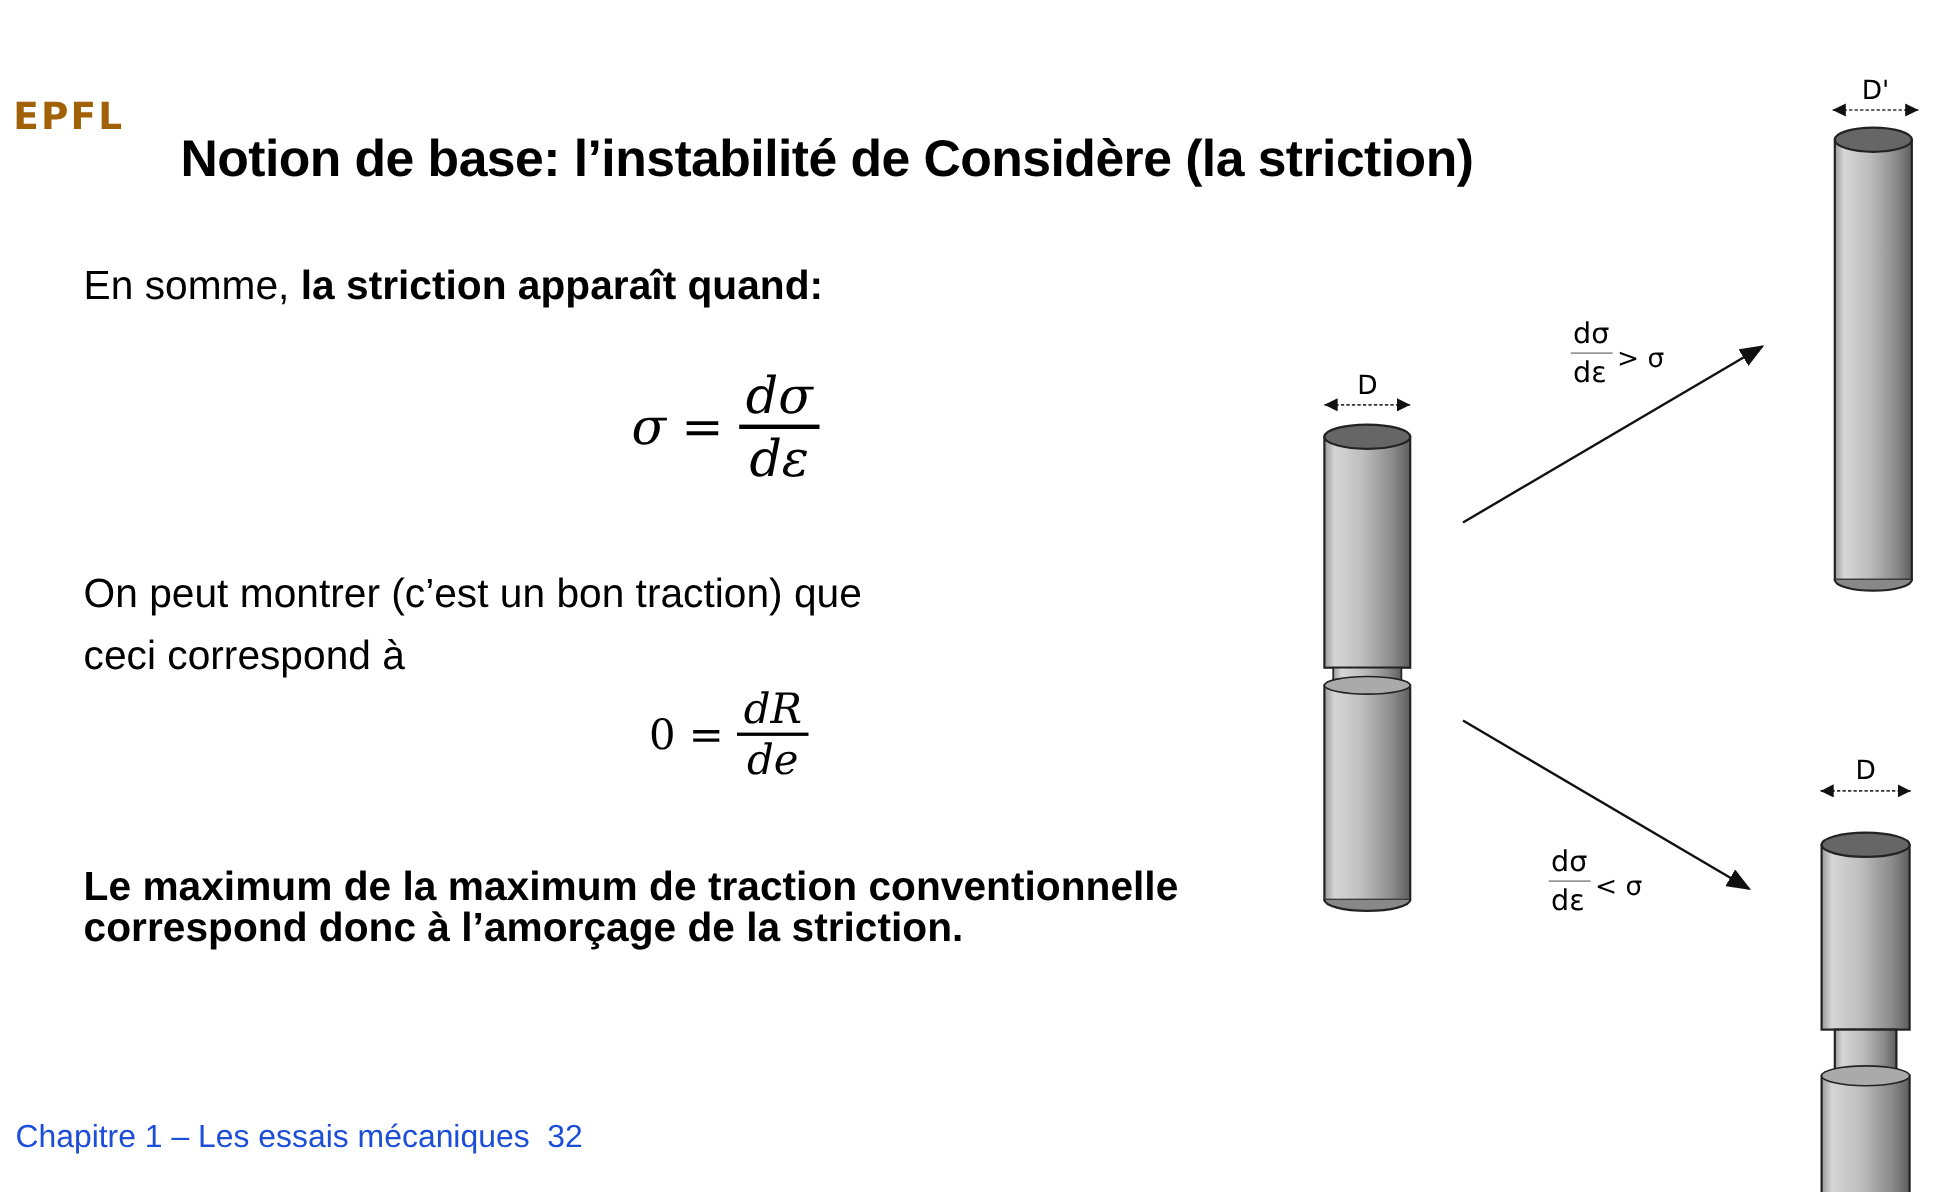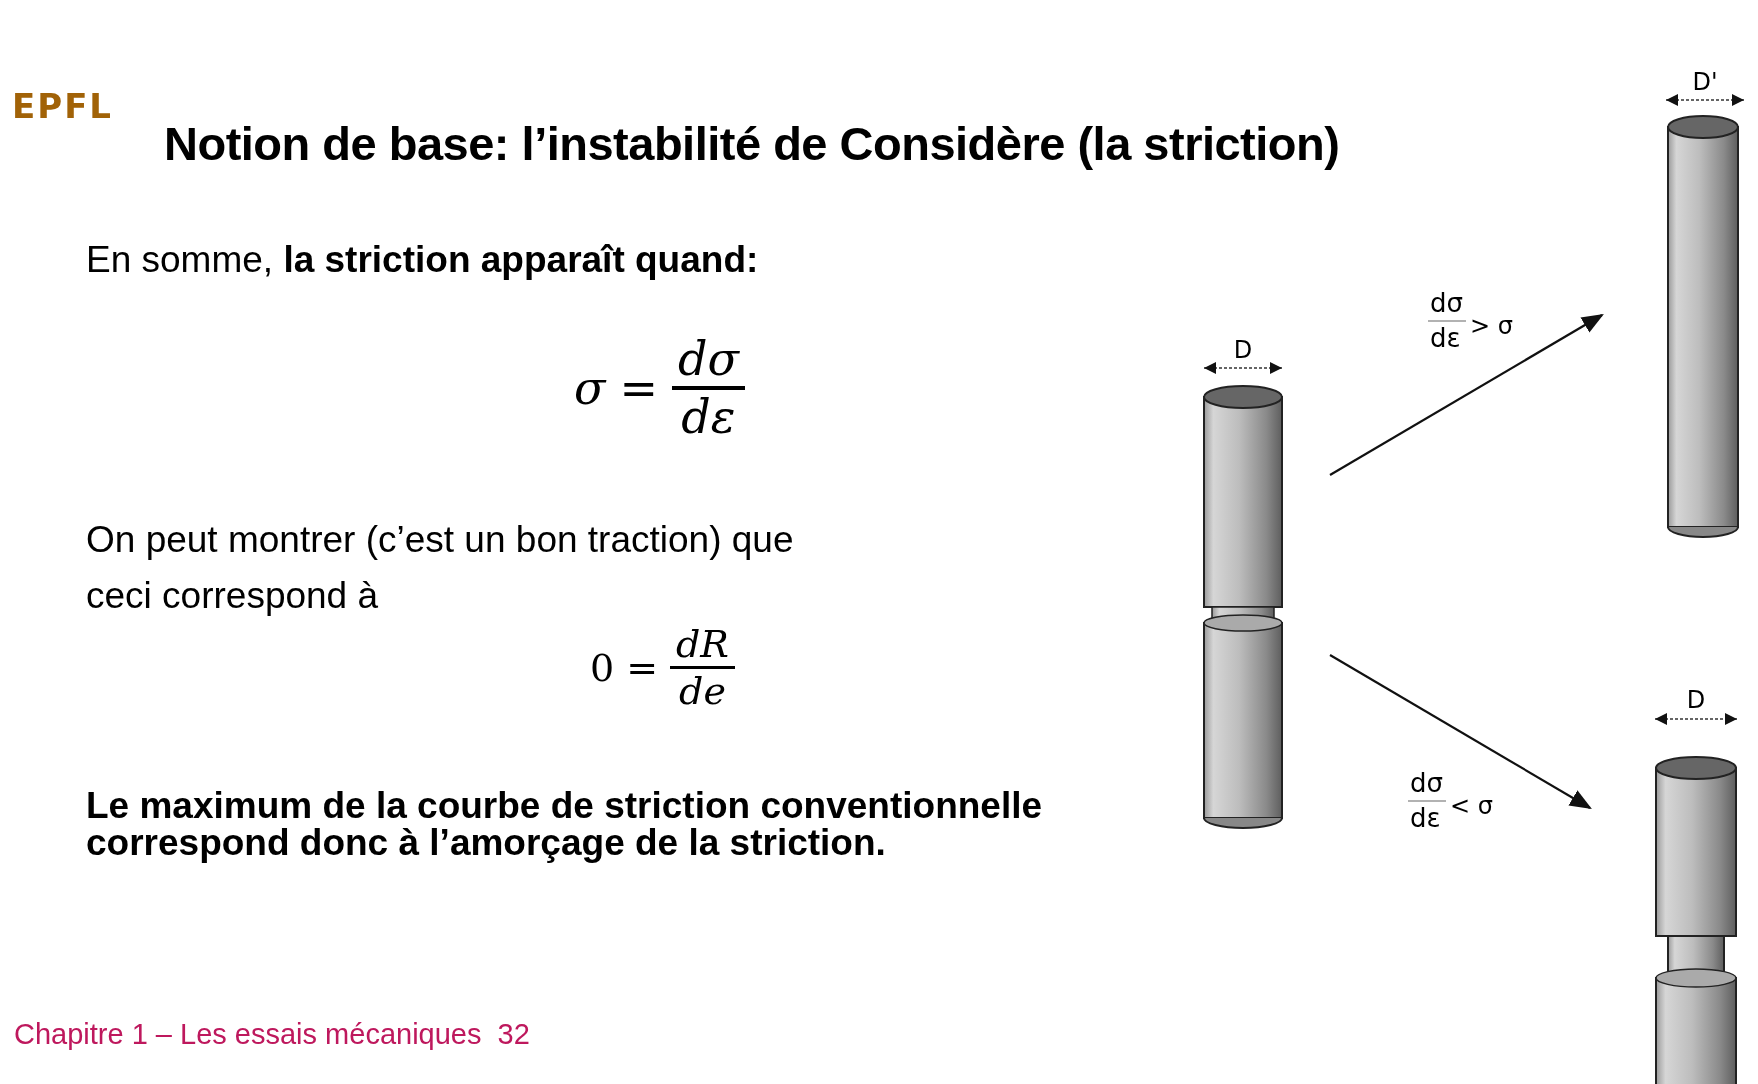--- a/index.html
+++ b/index.html
@@ -3,29 +3,29 @@
   <meta charset="utf-8">
   <style>
     html, body { margin: 0; padding: 0; background: #ffffff; }
     body { width: 1758px; height: 1084px; position: relative; overflow: hidden;
            font-family: "Liberation Sans", "DejaVu Sans", sans-serif; color: #000; }
     .abs { position: absolute; }
     .logo { left: 12px; top: 86px; font-family: "DejaVu Sans", sans-serif; font-weight: 700;
             font-size: 34px; letter-spacing: 2px; color: #a16207; }
     .title { left: 164px; top: 116px; font-size: 47px; font-weight: 700; letter-spacing: -0.5px;
              white-space: nowrap; }
-    .body-text { font-size: 37px; line-height: 56px; white-space: nowrap; margin-left: 10px; }
+    .body-text { font-size: 37px; line-height: 56px; white-space: nowrap; }
     .bold { font-weight: 700; }
     .eq { font-family: "DejaVu Serif", "Liberation Serif", serif; font-style: italic; }
     .frac { display: inline-flex; flex-direction: column; align-items: center; vertical-align: middle; }
     .frac .num { padding: 0 6px; }
     .frac .bar { height: 4px; background: #000; width: 100%; }
     .frac .den { padding: 0 6px; }
     .rel { font-style: normal; }
-    .footer { left: 14px; top: 1018px; font-size: 29px; color: #be185d; white-space: nowrap; }
+    .footer { left: 14px; top: 1018px; font-size: 29px; color: #1d4ed8; white-space: nowrap; }
     .diag-label { font-family: "DejaVu Sans", sans-serif; color: #222; }
   </style>
 </head>
 <body>
 
 <div class="abs logo">EPFL</div>
 
 <div class="abs title">Notion de base: l’instabilité de Considère (la striction)</div>
 
 <div class="abs body-text" style="left:76px; top:232px;">
@@ -48,21 +48,21 @@
 <div class="abs eq" style="left:590px; top:622px; font-size:38px; display:flex; align-items:center; gap:12px;">
   <span class="rel">0</span>
   <span class="rel">=</span>
   <span class="frac">
     <span class="num">dR</span>
     <span class="bar" style="height:3px;"></span>
     <span class="den">de</span>
   </span>
 </div>
 
-<div class="abs body-text bold" style="left:76px; top:778px;">Le maximum de la courbe de striction conventionnelle</div>
+<div class="abs body-text bold" style="left:76px; top:778px;">Le maximum de la maximum de traction conventionnelle</div>
 <div class="abs body-text bold" style="left:76px; top:815px;">correspond donc à l’amorçage de la striction.</div>
 
 <div class="abs footer">
   <span>Chapitre 1 – Les essais mécaniques</span>&nbsp;&nbsp;<span>32</span>
 </div>
 
 <svg class="abs" style="left:1150px; top:50px;" width="608" height="1034" viewBox="0 0 608 1034">
   <defs>
     <linearGradient id="cyl" x1="0" x2="1" y1="0" y2="0">
       <stop offset="0" stop-color="#9a9a9a"></stop>

